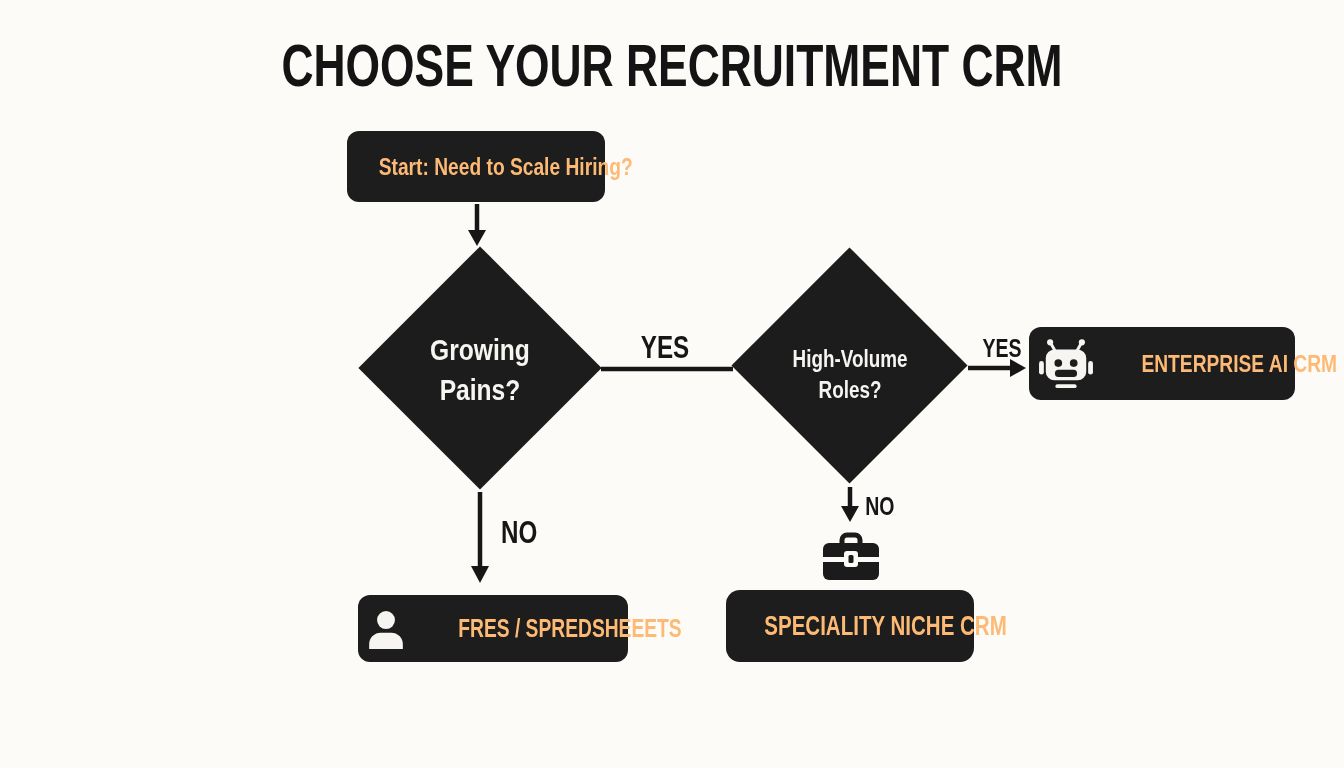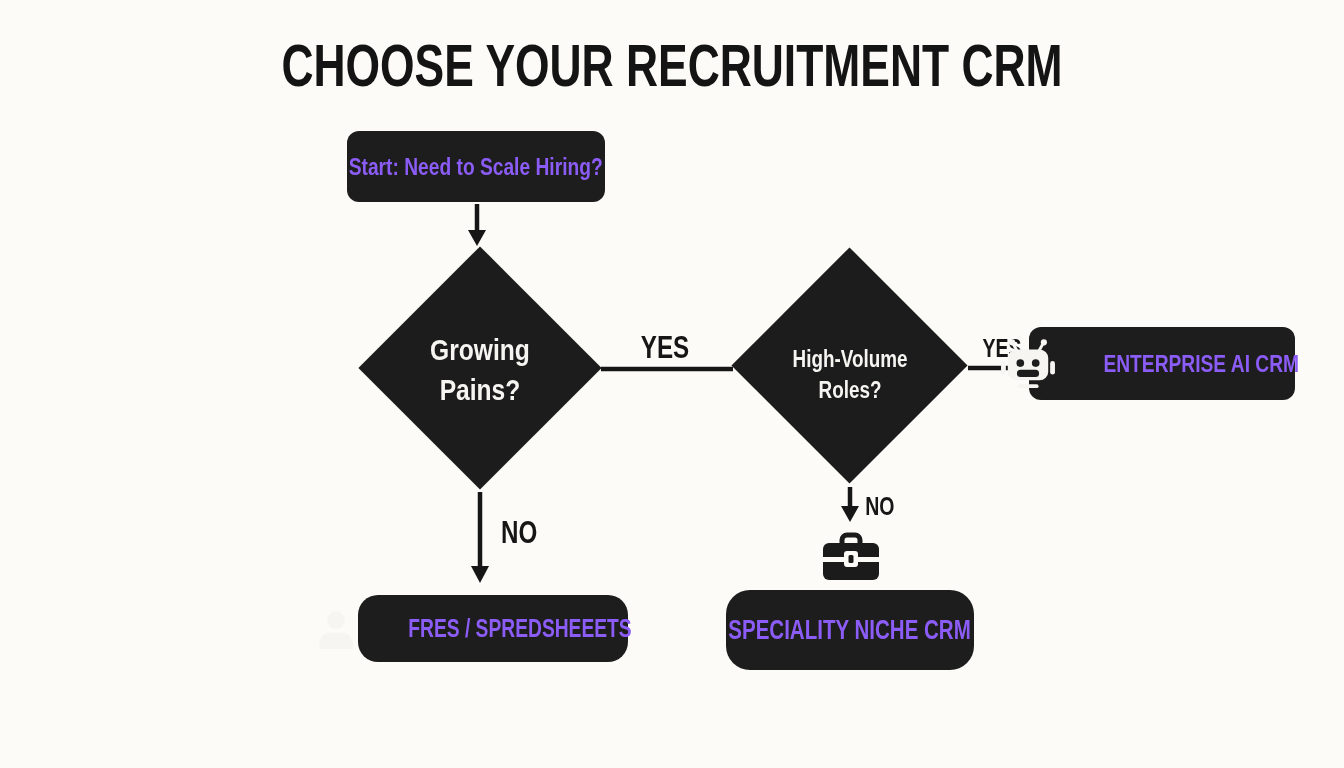--- a/index.html
+++ b/index.html
@@ -19,22 +19,22 @@
     letter-spacing:0px;line-height:1;
     transform:scaleX(0.74);transform-origin:50% 50%;
     white-space:nowrap;
   }
 
   
   .connectors{position:absolute;left:0;top:0;}
 
   
   .node{
-    position:absolute;background:#1d1d1d;color:#8b5cf6;
-    display:flex;align-items:center;justify-content:center;
+    position:absolute;background:#1d1d1d;color:#fdba74;
+    display:flex;align-items:center;justify-content:flex-start;
     box-sizing:border-box;
   }
   .node .label{
     font-weight:700;white-space:nowrap;
     transform:scaleX(0.8);transform-origin:50% 50%;
   }
 
   .start-box{left:347px;top:131px;width:258px;height:71px;border-radius:12px;}
   .start-box .label{font-size:24px;}
 
@@ -61,23 +61,23 @@
     white-space:nowrap;
   }
   .el-yes1{left:634px;top:330px;font-size:31px;}
   .el-yes2{left:977px;top:334px;font-size:25px;}
   .el-no1{left:496px;top:515px;font-size:31px;}
   .el-no2{left:861px;top:492px;font-size:25px;}
 
   
   .enterprise-box{left:1029px;top:327px;width:266px;height:73px;border-radius:12px;gap:24px;padding:0 10px;}
   .enterprise-box .label{font-size:24px;}
-  .fres-box{left:358px;top:595px;width:270px;height:67px;border-radius:20px;gap:13px;padding:0 8px;}
+  .fres-box{left:358px;top:595px;width:270px;height:67px;border-radius:12px;gap:13px;padding:0 8px;}
   .fres-box .label{font-size:26px;transform:scaleX(0.74);}
-  .niche-box{left:726px;top:590px;width:248px;height:80px;border-radius:24px;}
+  .niche-box{left:726px;top:590px;width:248px;height:72px;border-radius:14px;}
   .niche-box .label{font-size:27px;transform:scaleX(0.76);}
 
   .icon-wrap{display:flex;align-items:center;justify-content:center;flex:0 0 auto;}
 
   .briefcase-wrap{position:absolute;left:822px;top:531px;}
 </style>
 </head>
 <body>
 
 <div class="canvas">

